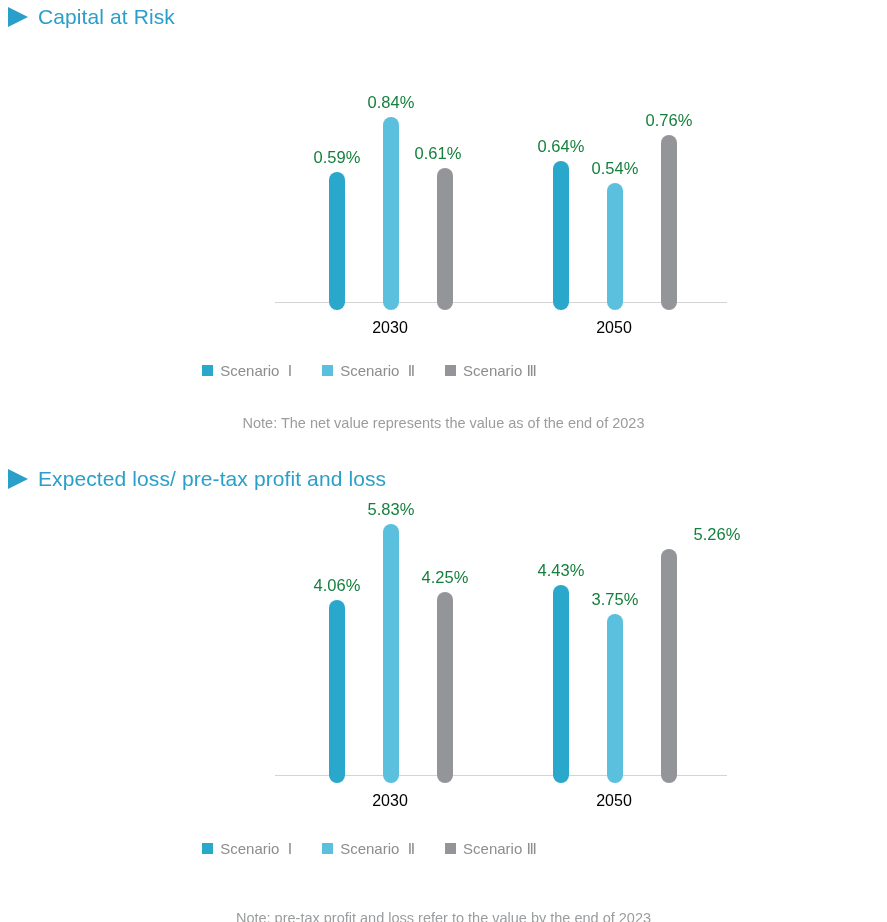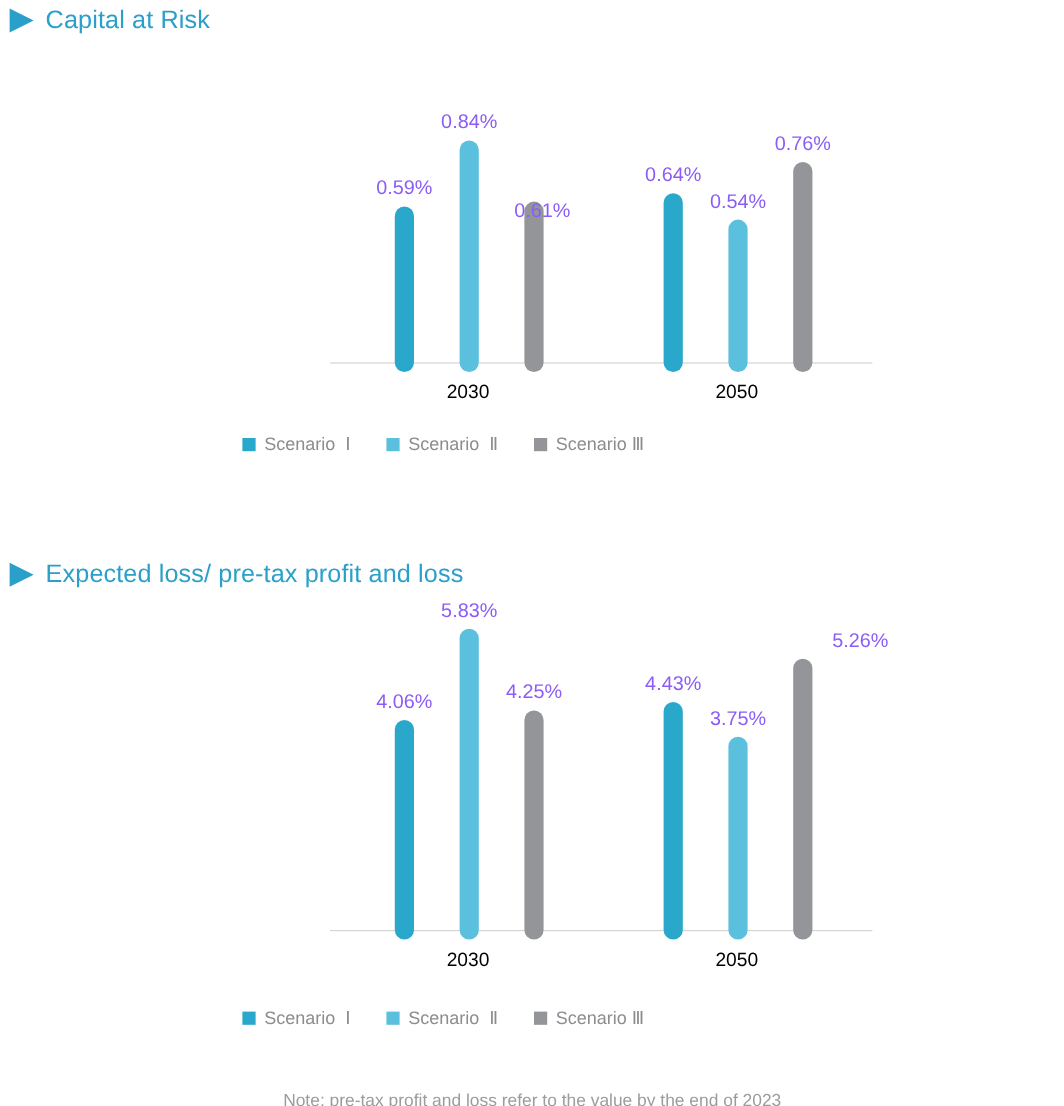--- a/index.html
+++ b/index.html
@@ -56,21 +56,21 @@
     width: 452px;
   }
   .bar {
     position: absolute;
     width: 16px;
     border-radius: 8px;
   }
   .bar-label {
     position: absolute;
     font-size: 16.5px;
-    color: #8b5cf6;
+    color: #15803d;
     white-space: nowrap;
     transform: translateX(-50%);
     line-height: 1;
   }
   .cat-label {
     position: absolute;
     font-size: 16px;
     color: #000000;
     white-space: nowrap;
     transform: translateX(-50%);
@@ -122,21 +122,21 @@
 </div>
 
 <div class="chart" id="chart-1" style="top:60px;">
   <div class="plot" id="plot-1" style="height:260px;">
     <div class="axis-line" style="top:242px;"></div>
   <div class="bar" style="left: 329px; top: 112.2px; height: 137.8px; background: rgb(41, 168, 204);"></div>
       <div class="bar-label" style="left: 337px; top: 89.2px;">0.59%</div>
       <div class="bar" style="left: 383px; top: 57.2px; height: 192.8px; background: rgb(91, 192, 221);"></div>
       <div class="bar-label" style="left: 391px; top: 34.2px;">0.84%</div>
       <div class="bar" style="left: 437px; top: 107.8px; height: 142.2px; background: rgb(147, 149, 152);"></div>
-      <div class="bar-label" style="left: 452px; top: 84.8px; margin-top: 23px;">0.61%</div>
+      <div class="bar-label" style="left: 438px; top: 84.8px;">0.61%</div>
       <div class="bar" style="left: 553px; top: 101.2px; height: 148.8px; background: rgb(41, 168, 204);"></div>
       <div class="bar-label" style="left: 561px; top: 78.2px;">0.64%</div>
       <div class="bar" style="left: 607px; top: 123.2px; height: 126.8px; background: rgb(91, 192, 221);"></div>
       <div class="bar-label" style="left: 615px; top: 100.2px;">0.54%</div>
       <div class="bar" style="left: 661px; top: 74.8px; height: 175.2px; background: rgb(147, 149, 152);"></div>
       <div class="bar-label" style="left: 669px; top: 51.8px;">0.76%</div>
       <div class="cat-label" style="left: 390px; top: 260px;">2030</div>
       <div class="cat-label" style="left: 614px; top: 260px;">2050</div>
     </div>
 
@@ -148,20 +148,21 @@
       <div class="legend-item">
         <span class="legend-swatch" style="background: rgb(91, 192, 221);"></span>
         <span class="legend-text">Scenario  Ⅱ</span>
       </div>
       <div class="legend-item">
         <span class="legend-swatch" style="background: rgb(147, 149, 152);"></span>
         <span class="legend-text">Scenario Ⅲ</span>
       </div>
     </div>
 
+  <div class="note" style="top:356px;">Note: The net value represents the value as of the end of 2023</div>
 </div>
 
 <div class="section-head" style="top:468px;">
   <div class="tri"></div>
   <div class="section-title">Expected loss/ pre-tax profit and loss</div>
 </div>
 
 <div class="chart" id="chart-2" style="top:500px;">
   <div class="plot" id="plot-2" style="height:300px;">
     <div class="axis-line" style="top:275px;"></div>

